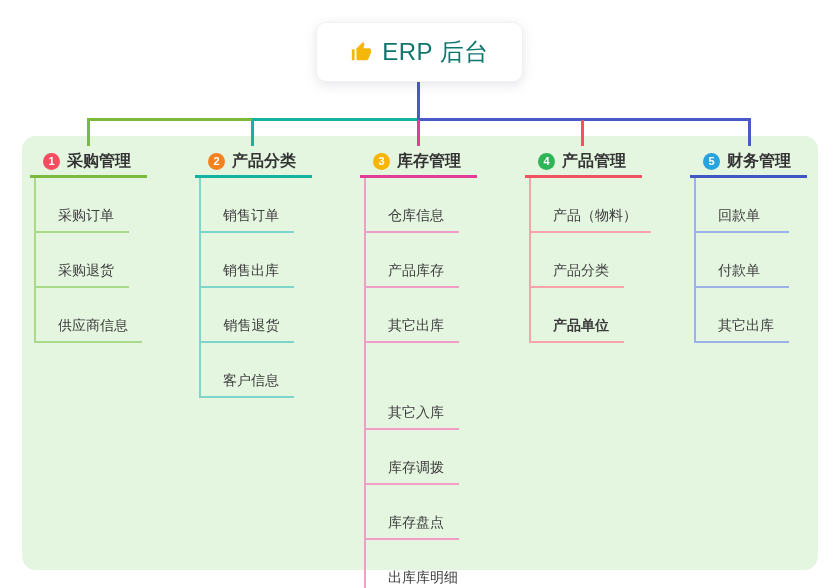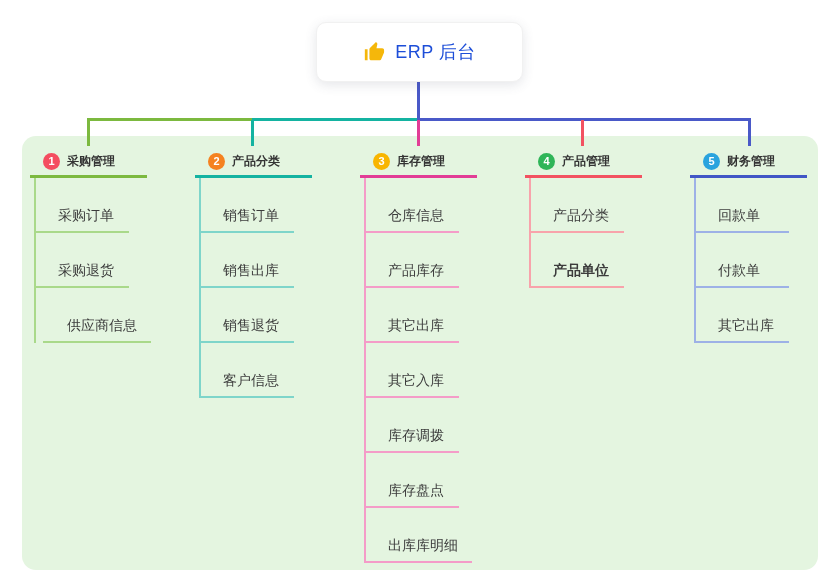--- a/index.html
+++ b/index.html
@@ -11,33 +11,33 @@
   .panel{
     position:absolute;left:22px;top:136px;width:796px;height:434px;
     border-radius:14px;background:#e4f5e0;
   }
   .root-card{
     position:absolute;left:316px;top:22px;width:207px;height:60px;background:#fff;
     border-radius:10px;border:1px solid #f1f1f1;box-sizing:border-box;
     box-shadow:0 3px 12px rgba(70,80,100,.14);
     display:flex;align-items:center;justify-content:center;gap:10px;z-index:3;
   }
-  .root-label{font-size:18px;color:#1d4ed8;font-weight:500;letter-spacing:.5px;white-space:nowrap;}
+  .root-label{font-size:24px;color:#0f766e;font-weight:500;letter-spacing:.5px;white-space:nowrap;}
   .cline{position:absolute;z-index:1;}
   .branch{position:absolute;top:148px;width:117px;z-index:2;}
   .branch-head{
     height:30px;box-sizing:border-box;border-bottom:3px solid #999;
     display:flex;align-items:center;gap:7px;padding-left:13px;cursor:default;
   }
   .badge{
     width:17px;height:17px;border-radius:50%;flex:none;color:#fff;
     font-size:11px;font-weight:bold;display:flex;align-items:center;justify-content:center;
     line-height:1;
   }
-  .branch-title{font-size:12px;font-weight:bold;color:#333;white-space:nowrap;}
+  .branch-title{font-size:16px;font-weight:bold;color:#333;white-space:nowrap;}
   .children{position:relative;margin-left:4px;}
   .vline{position:absolute;left:0;top:0;bottom:0;width:2px;}
   .child{
     height:55px;box-sizing:border-box;display:flex;align-items:flex-end;
     width:fit-content;min-width:95px;border-bottom:2px solid #ccc;position:relative;
   }
   .child:first-child{height:52px;}
   .child-label{
     font-size:14px;color:#3c3c3c;white-space:nowrap;padding:0 14px 6px 24px;
   }
@@ -69,39 +69,39 @@
         <span class="branch-title">采购管理</span>
       </div>
       <div class="children">
         <div class="vline" style="background: rgb(169, 217, 138);"></div>
         <div class="child" style="border-bottom-color: rgb(169, 217, 138); text-align: right;">
           <span class="child-label">采购订单</span>
         </div>
         <div class="child" style="border-bottom-color: rgb(169, 217, 138);">
           <span class="child-label">采购退货</span>
         </div>
-        <div class="child" style="border-bottom-color: rgb(169, 217, 138); margin-left: 9px;">
+        <div class="child" style="border-bottom-color: rgb(169, 217, 138);">
           <span class="child-label">供应商信息</span>
         </div>
       </div>
     </div>
     <div class="branch" style="left: 195px;">
       <div class="branch-head" style="border-bottom-color: rgb(20, 179, 161);">
         <div class="badge" style="background: rgb(245, 130, 32);">2</div>
         <span class="branch-title">产品分类</span>
       </div>
       <div class="children">
         <div class="vline" style="background: rgb(126, 213, 202);"></div>
         <div class="child" style="border-bottom-color: rgb(126, 213, 202);">
           <span class="child-label">销售订单</span>
         </div>
         <div class="child" style="border-bottom-color: rgb(126, 213, 202);">
           <span class="child-label">销售出库</span>
         </div>
-        <div class="child" style="border-bottom-color: rgb(126, 213, 202);">
+        <div class="child" style="border-bottom-color: rgb(126, 213, 202); justify-content: center;">
           <span class="child-label">销售退货</span>
         </div>
         <div class="child" style="border-bottom-color: rgb(126, 213, 202);">
           <span class="child-label">客户信息</span>
         </div>
       </div>
     </div>
     <div class="branch" style="left: 360px;">
       <div class="branch-head" style="border-bottom-color: rgb(226, 61, 150);">
         <div class="badge" style="background: rgb(248, 181, 0);">3</div>
@@ -111,41 +111,44 @@
         <div class="vline" style="background: rgb(244, 156, 200);"></div>
         <div class="child" style="border-bottom-color: rgb(244, 156, 200);">
           <span class="child-label">仓库信息</span>
         </div>
         <div class="child" style="border-bottom-color: rgb(244, 156, 200);">
           <span class="child-label">产品库存</span>
         </div>
         <div class="child" style="border-bottom-color: rgb(244, 156, 200);">
           <span class="child-label">其它出库</span>
         </div>
-        <div class="child" style="border-bottom-color: rgb(244, 156, 200);">
+        <div class="child" style="border-bottom-color: rgb(244, 156, 200); margin-top: 32px;">
           <span class="child-label">其它入库</span>
         </div>
         <div class="child" style="border-bottom-color: rgb(244, 156, 200);">
           <span class="child-label">库存调拨</span>
         </div>
         <div class="child" style="border-bottom-color: rgb(244, 156, 200);">
           <span class="child-label">库存盘点</span>
         </div>
         <div class="child" style="border-bottom-color: rgb(244, 156, 200);">
           <span class="child-label">出库库明细</span>
         </div>
       </div>
     </div>
     <div class="branch" style="left: 525px;">
       <div class="branch-head" style="border-bottom-color: rgb(242, 82, 97);">
         <div class="badge" style="background: rgb(47, 181, 88);">4</div>
         <span class="branch-title">产品管理</span>
       </div>
       <div class="children">
         <div class="vline" style="background: rgb(248, 163, 171);"></div>
+        <div class="child" style="border-bottom-color: rgb(248, 163, 171);">
+          <span class="child-label">产品（物料）</span>
+        </div>
         <div class="child" style="border-bottom-color: rgb(248, 163, 171);">
           <span class="child-label">产品分类</span>
         </div>
         <div class="child" style="border-bottom-color: rgb(248, 163, 171); font-weight: bold;">
           <span class="child-label">产品单位</span>
         </div>
       </div>
     </div>
     <div class="branch" style="left: 690px;">
       <div class="branch-head" style="border-bottom-color: rgb(65, 86, 198);">

